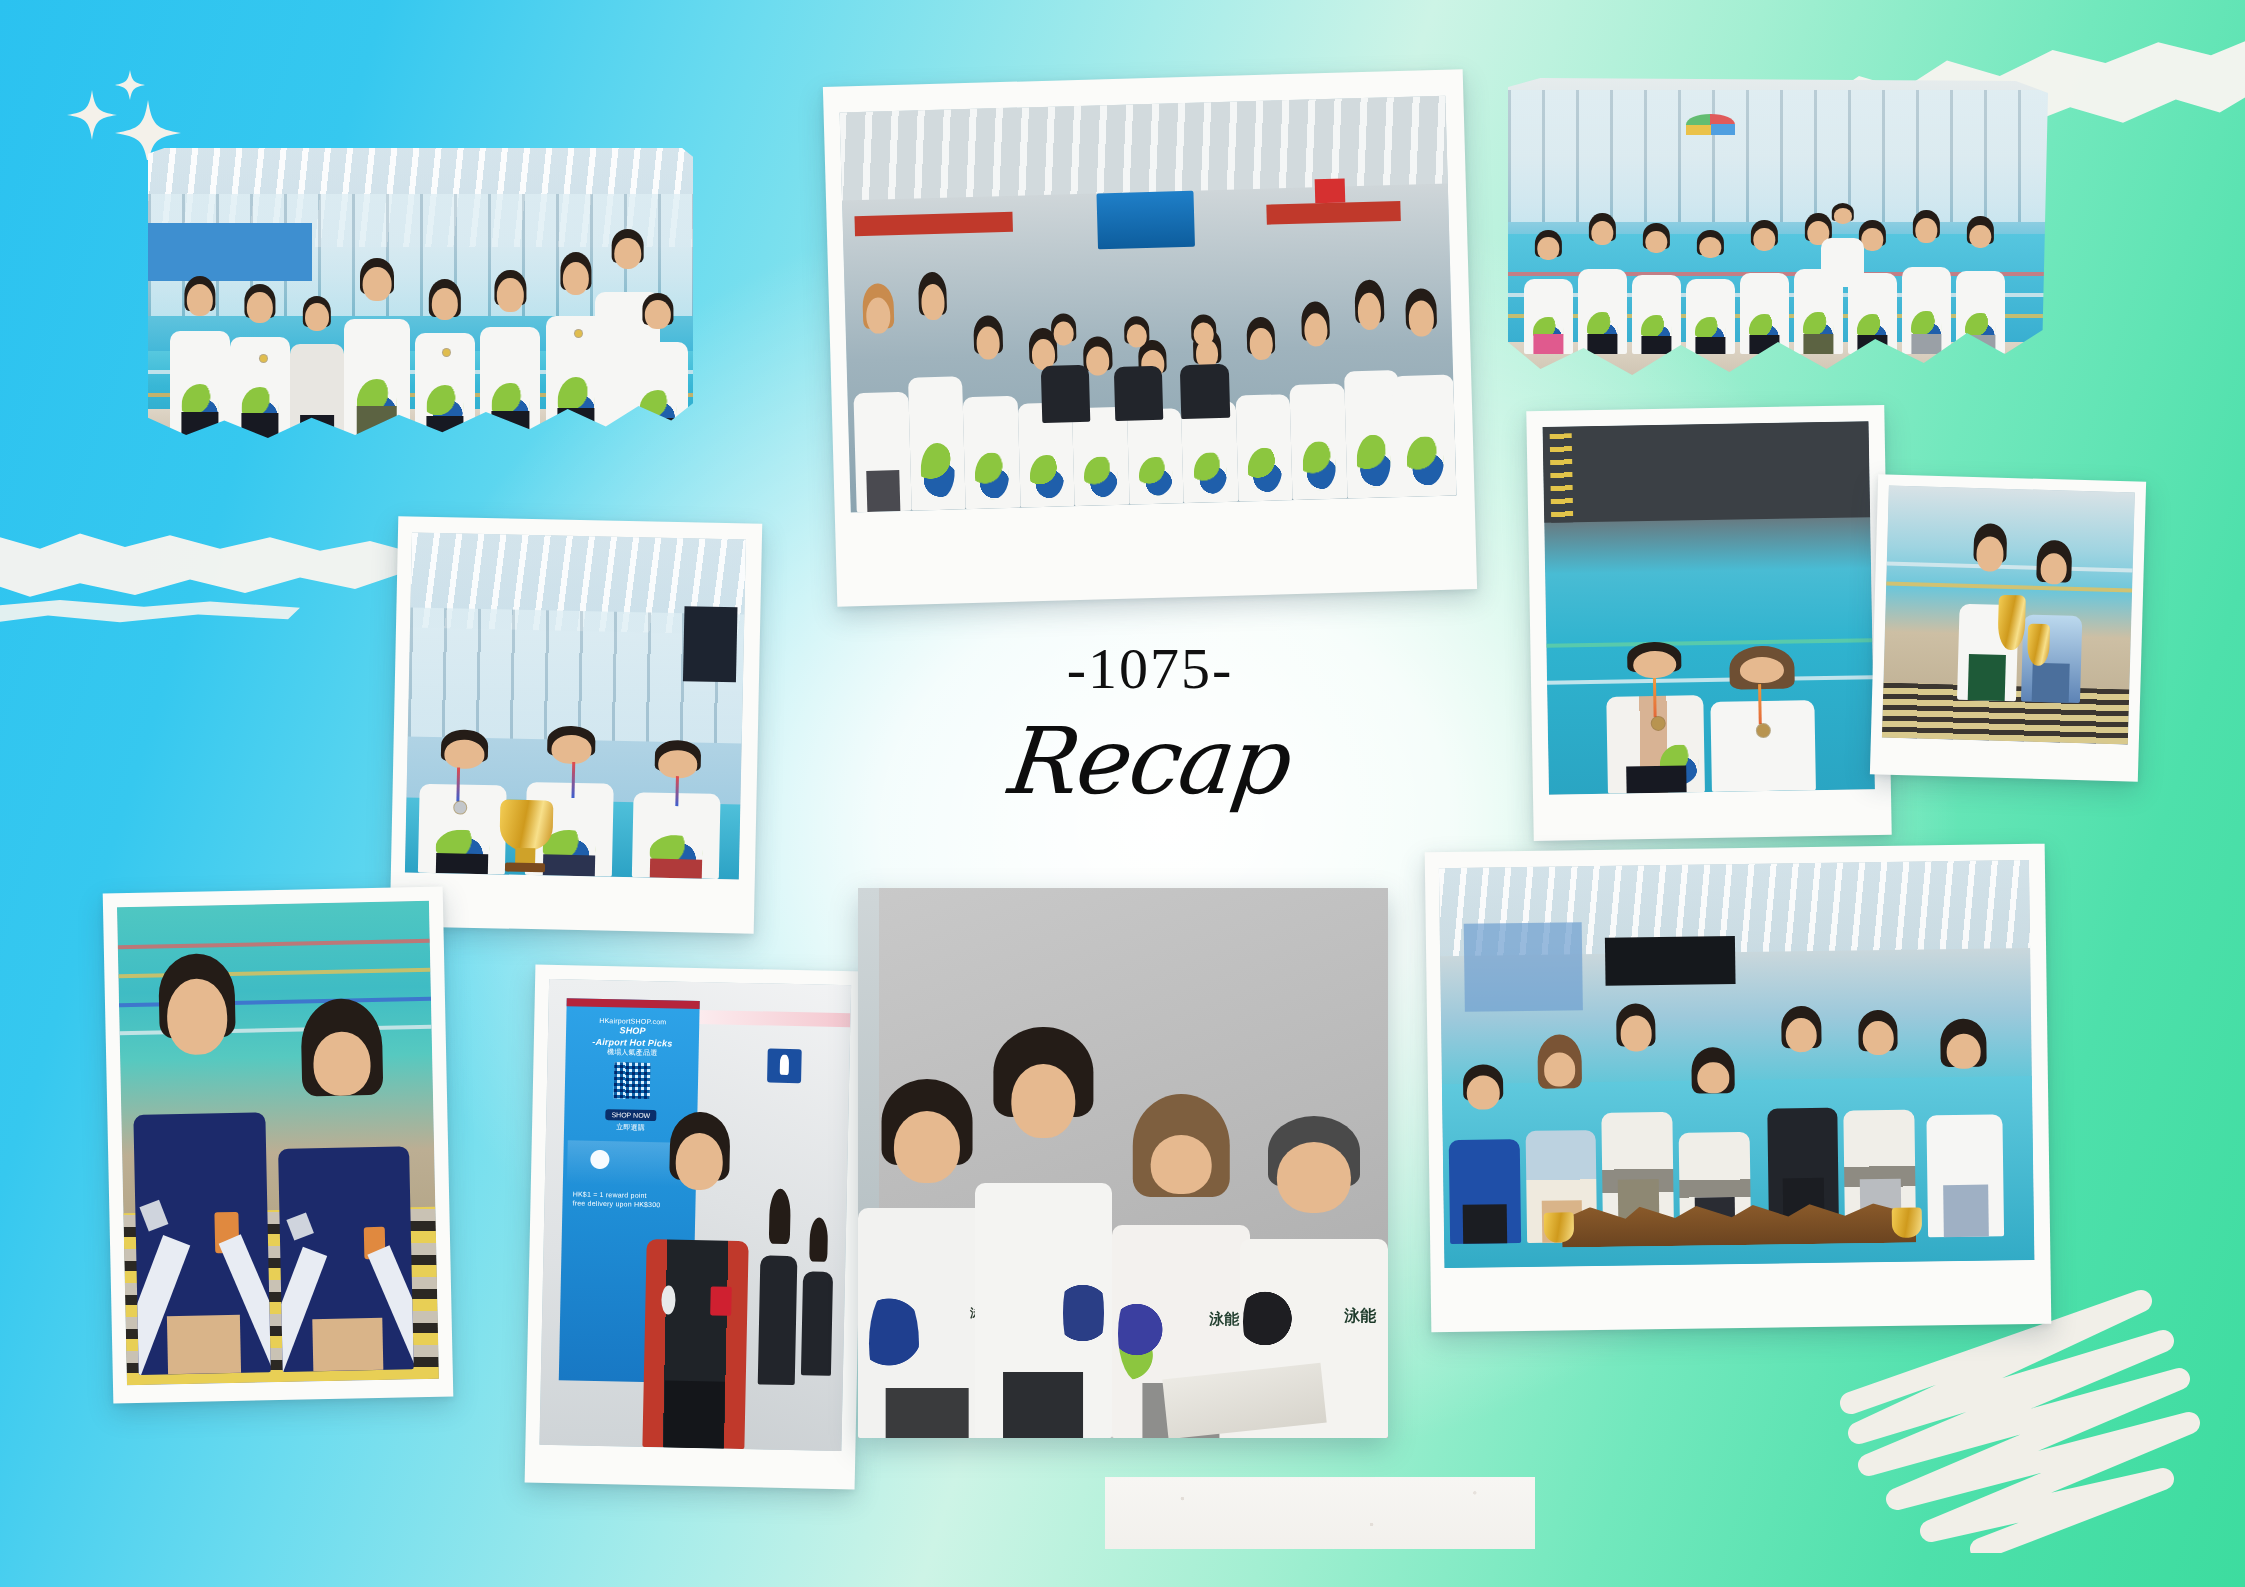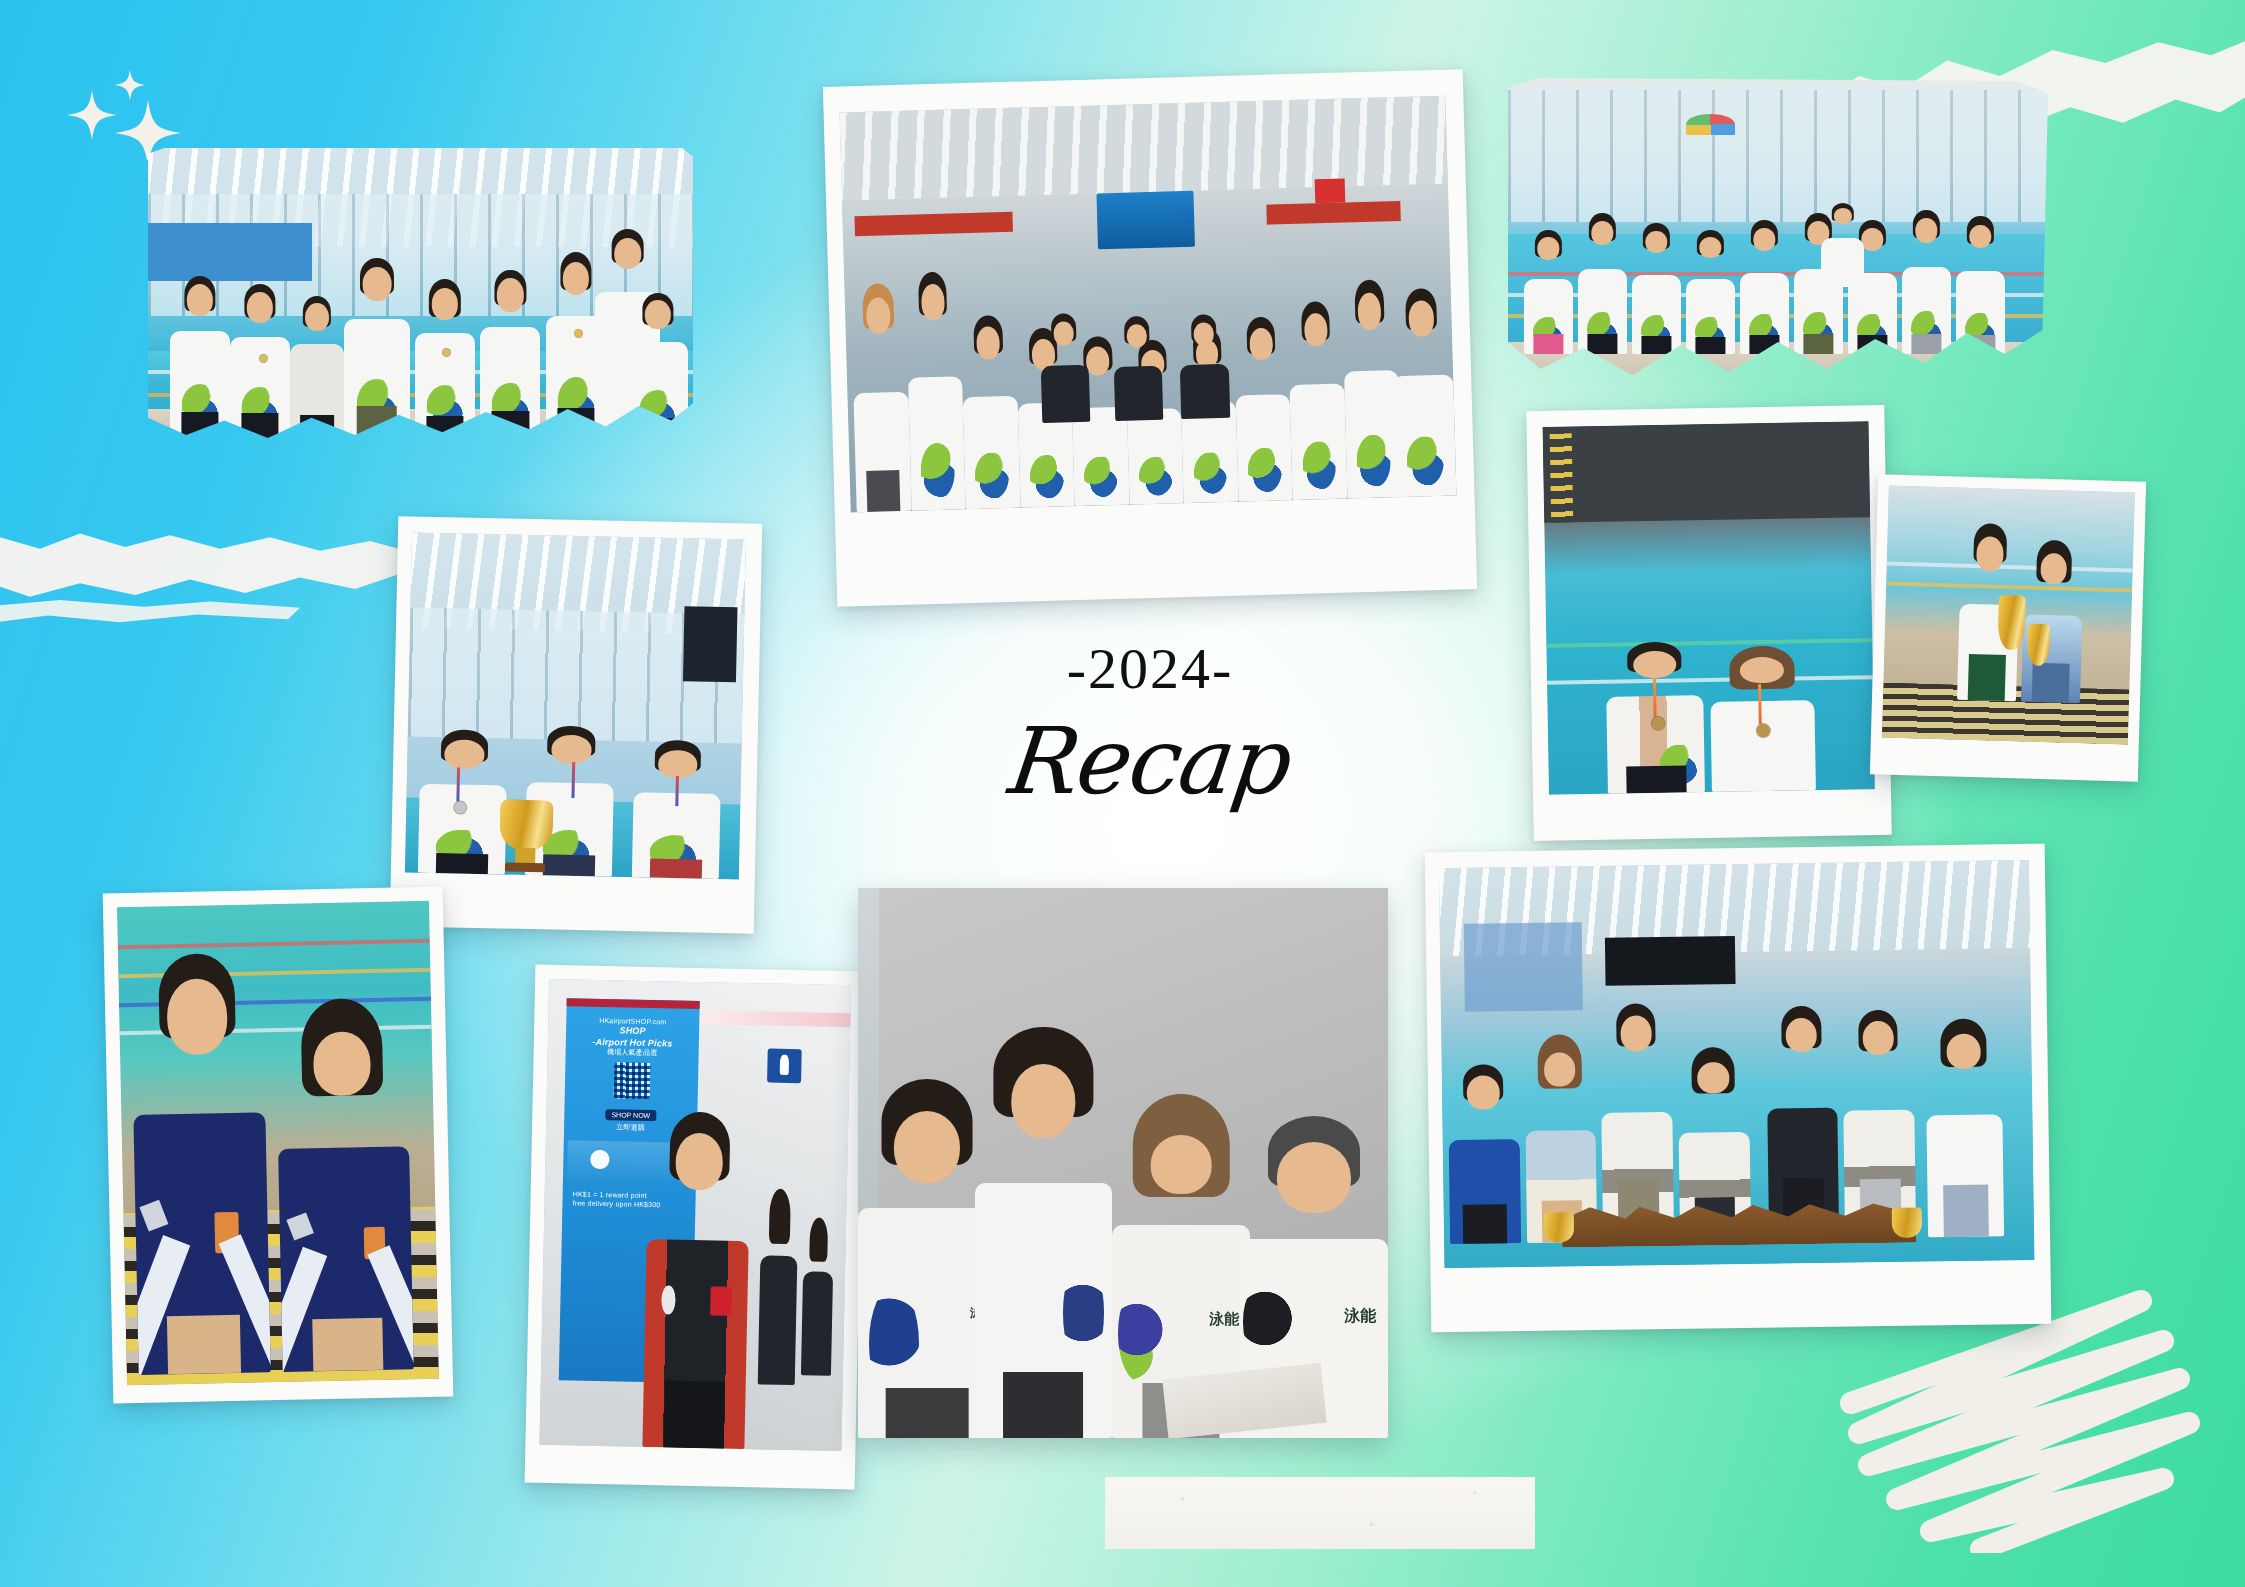--- a/index.html
+++ b/index.html
@@ -854,17 +854,17 @@
                       border-radius:4px 4px 46% 46%;"></div>
           <div style="position:absolute; left:76%; bottom:0; width:5%; height:12%;
                       background:linear-gradient(100deg,#f3cd55,#cf9a1d 50%,#f8e08a);
                       border-radius:4px 4px 46% 46%;"></div>
         </div>
       </div>
     </div>
   </div>
 
   <div id="center-text">
-    <div id="year">-2024-</div>
+    <div id="year">-1075-</div>
     <div id="recap">Recap</div>
   </div>
 
 </div>
 
 </body></html>

